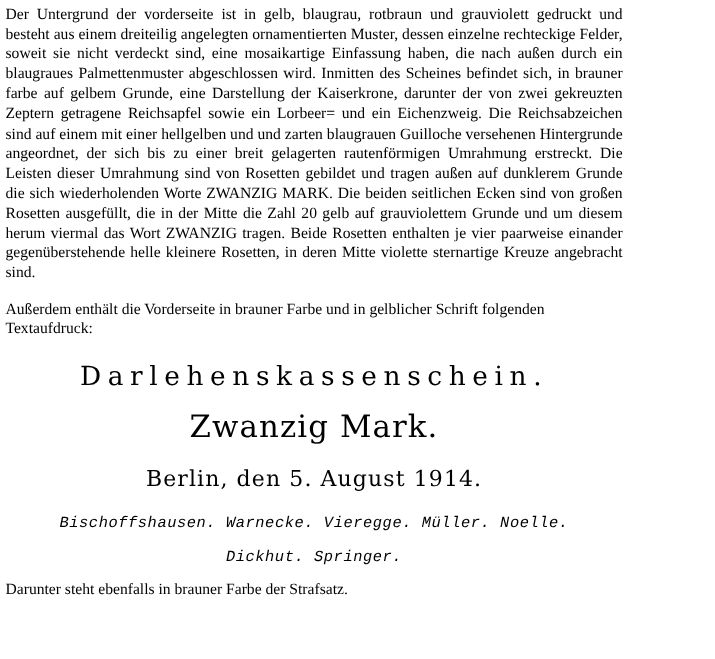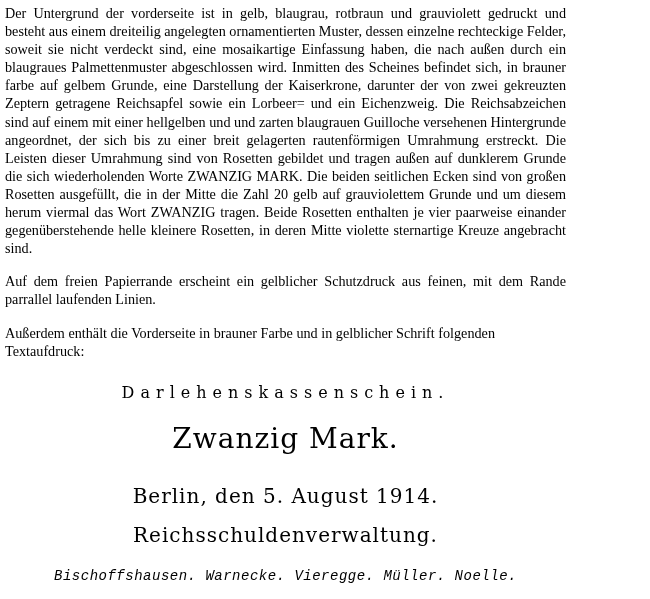--- a/index.html
+++ b/index.html
@@ -30,32 +30,32 @@
   }
   p.intro {
     margin-bottom: 0;
   }
   .center-line {
     text-align: center;
     font-family: "DejaVu Serif", "Liberation Serif", serif;
   }
   .fraktur-title {
     margin-top: 22px;
-    font-size: 16px;
+    font-size: 24px;
     line-height: 22px;
     letter-spacing: 6px;
   }
   .fraktur-denomination {
     margin-top: 20px;
     font-size: 28px;
     line-height: 30px;
     letter-spacing: 1px;
   }
   .fraktur-dateline {
-    margin-top: 31px;
+    margin-top: 21px;
     font-size: 20px;
     line-height: 23px;
     letter-spacing: 1px;
   }
   .fraktur-authority {
     margin-top: 16px;
     font-size: 20px;
     line-height: 23px;
     letter-spacing: 1px;
   }
@@ -74,30 +74,29 @@
     margin: 12px 0 0 0;
   }
 </style>
 </head>
 <body>
 
 <div class="page">
 
   <p class="body-text justify">Der Untergrund der vorderseite ist in gelb, blaugrau, rotbraun und grauviolett gedruckt und besteht aus einem dreiteilig angelegten ornamentierten Muster, dessen einzelne rechteckige Felder, soweit sie nicht verdeckt sind, eine mosaikartige Einfassung haben, die nach außen durch ein blaugraues Palmettenmuster abgeschlossen wird. Inmitten des Scheines befindet sich, in brauner farbe auf gelbem Grunde, eine Darstellung der Kaiserkrone, darunter der von zwei gekreuzten Zeptern getragene Reichsapfel sowie ein Lorbeer= und ein Eichenzweig. Die Reichsabzeichen sind auf einem mit einer hellgelben und und zarten blaugrauen Guilloche versehenen Hintergrunde angeordnet, der sich bis zu einer breit gelagerten rautenförmigen Umrahmung erstreckt. Die Leisten dieser Umrahmung sind von Rosetten gebildet und tragen außen auf dunklerem Grunde die sich wiederholenden Worte ZWANZIG MARK. Die beiden seitlichen Ecken sind von großen Rosetten ausgefüllt, die in der Mitte die Zahl 20 gelb auf grauviolettem Grunde und um diesem herum viermal das Wort ZWANZIG tragen. Beide Rosetten enthalten je vier paarweise einander gegenüberstehende helle kleinere Rosetten, in deren Mitte violette sternartige Kreuze angebracht sind.</p>
 
-  <p class="body-text justify">Auf dem freien Papierrande erscheint ein gelblicher Schutzdruck aus feinen, mit dem Rande parrallel laufenden Linien.</p>
 
   <p class="body-text intro">Außerdem enthält die Vorderseite in brauner Farbe und in gelblicher Schrift folgenden Textaufdruck:</p>
 
   <div class="center-line fraktur-title">Darlehenskassenschein.</div>
 
   <div class="center-line fraktur-denomination">Zwanzig Mark.</div>
 
   <div class="center-line fraktur-dateline">Berlin, den 5. August 1914.</div>
 
-  <div class="center-line fraktur-authority">Reichsschuldenverwaltung.</div>
 
   <div class="center-line signature-line">Bischoffshausen. Warnecke. Vieregge. Müller. Noelle.</div>
 
+  <div class="center-line signature-line second">Dickhut. Springer.</div>
 
   <p class="body-text closing">Darunter steht ebenfalls in brauner Farbe der Strafsatz.</p>
 
 </div>
 
 </body></html>

